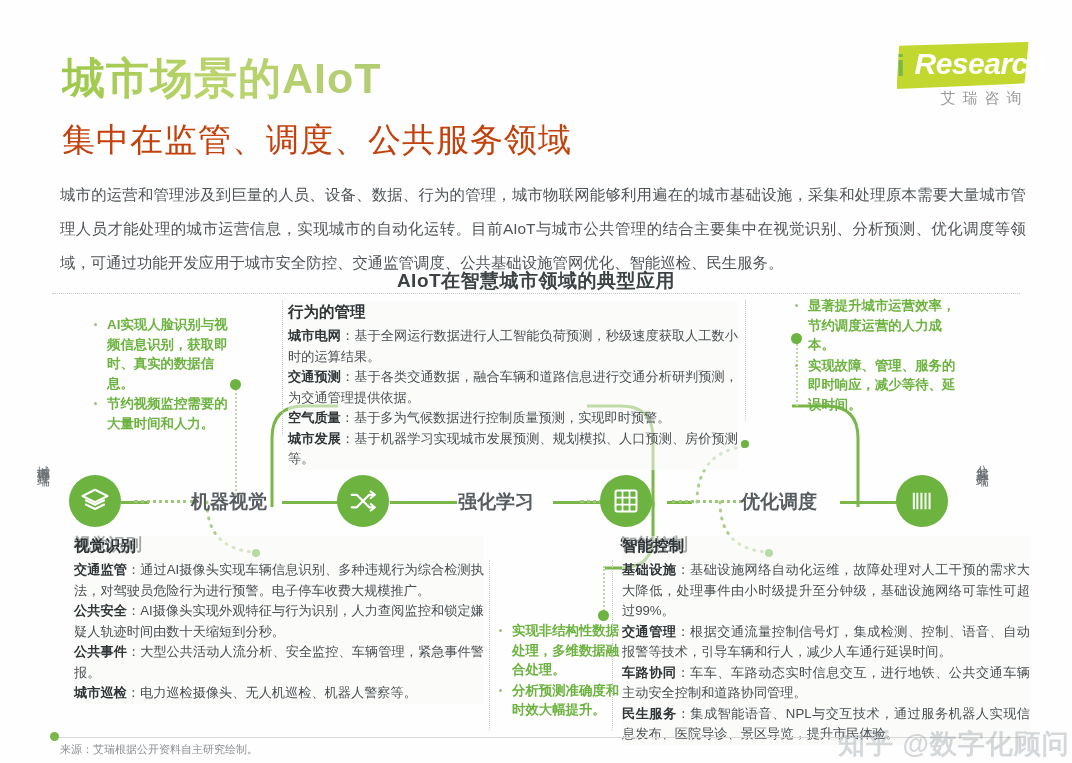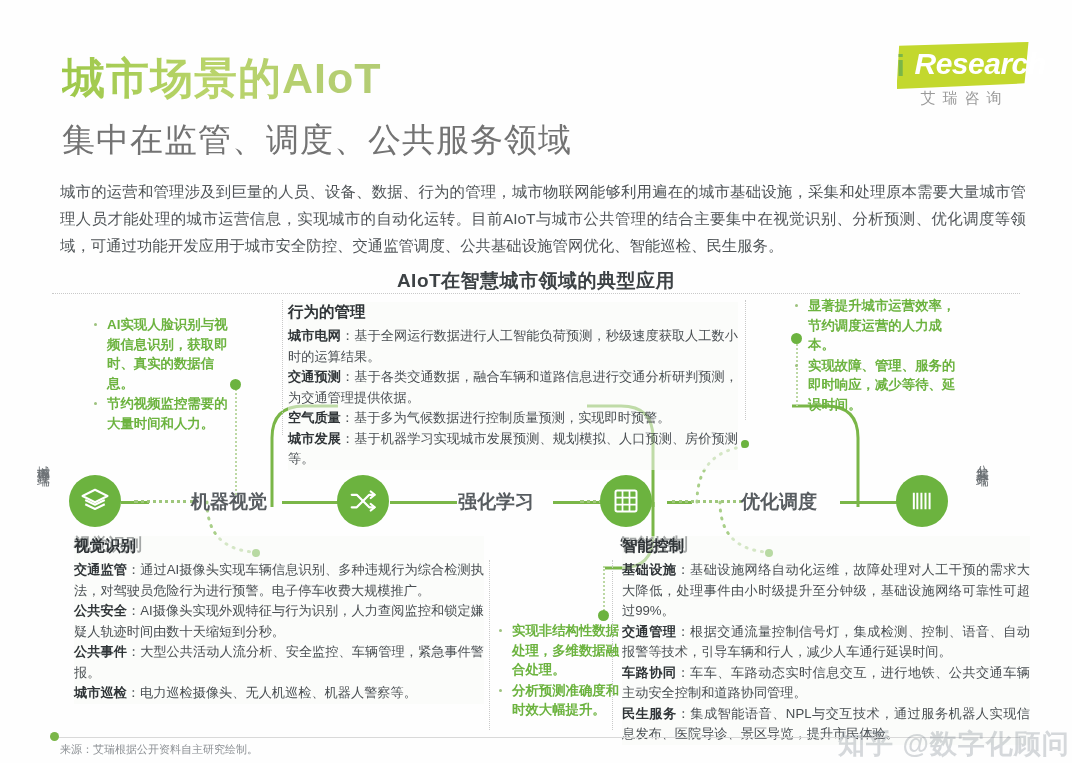--- a/index.html
+++ b/index.html
@@ -25,38 +25,38 @@
     font-size:30px;font-weight:bold;color:#ffffff;letter-spacing:-0.5px;
     font-family:"Liberation Sans",sans-serif;
     font-style:italic;
   }
   .logo-i{
     position:absolute;left:18px;top:7px;
     font-size:30px;font-weight:bold;color:#7ab648;
     font-family:"Liberation Sans",sans-serif;
   }
   .logo-cn{
-    position:absolute;left:22px;top:47px;width:128px;text-align:center;
+    position:absolute;left:22px;top:47px;width:128px;text-align:right;
     font-size:15px;color:#9a9a9a;letter-spacing:7px;
   }
 
   .title-main{
     position:absolute;left:62px;top:50px;
     font-size:43px;font-weight:bold;letter-spacing:1px;
     background:linear-gradient(90deg,#9dc84a 0%,#b9d46a 45%,#b3cc74 100%);
     -webkit-background-clip:text;background-clip:text;
     -webkit-text-fill-color:transparent;color:#a9cc5c;
   }
   .title-sub{
     position:absolute;left:62px;top:118px;
-    font-size:33px;color:#737373;letter-spacing:1px;
+    font-size:33px;color:#c2410c;letter-spacing:1px;
   }
   .intro{
     position:absolute;left:60px;top:178px;width:966px;
-    font-size:15.4px;line-height:27px;color:#4f5457;text-align:justify;
+    font-size:15.4px;line-height:34px;color:#4f5457;text-align:justify;
   }
 
   
   .diagram-title{
     position:absolute;left:0;top:268px;width:1072px;text-align:center;
     font-size:19px;font-weight:bold;color:#3d4245;letter-spacing:.5px;
   }
   .hr-dotted{
     position:absolute;left:52px;top:293px;width:968px;height:1px;
     border-top:1px dotted #c9c9c9;

